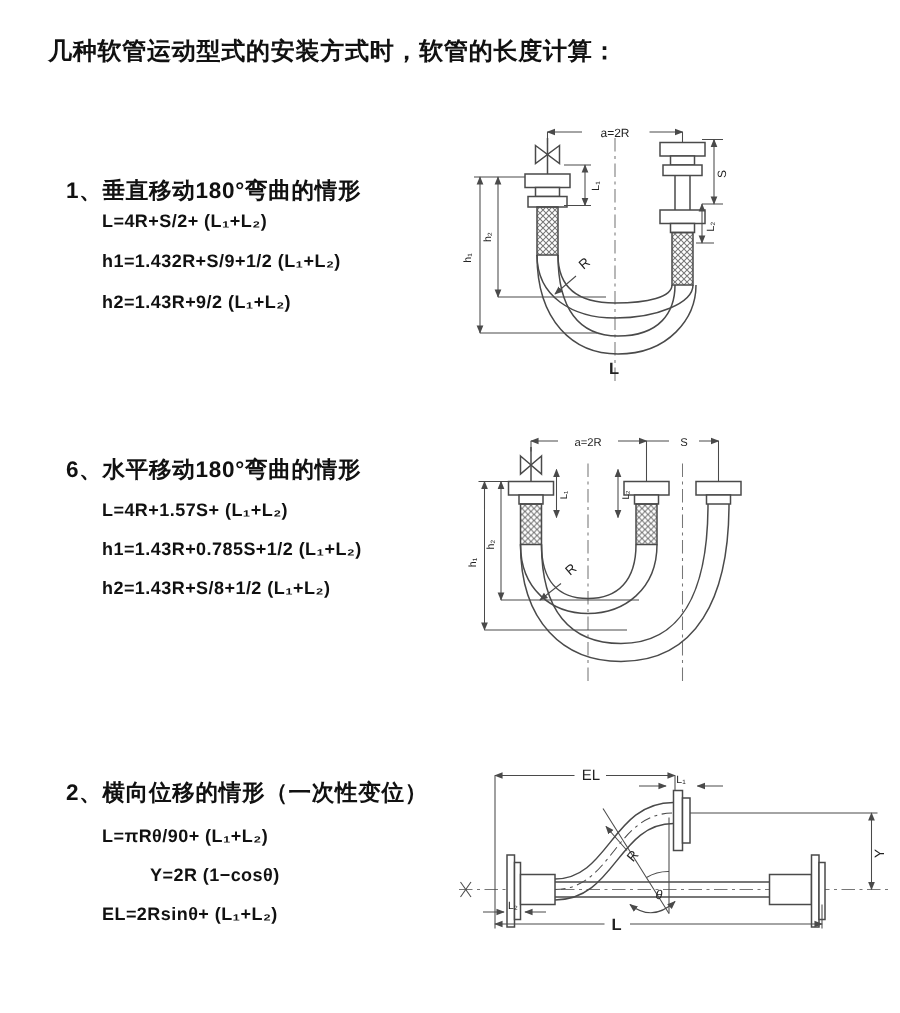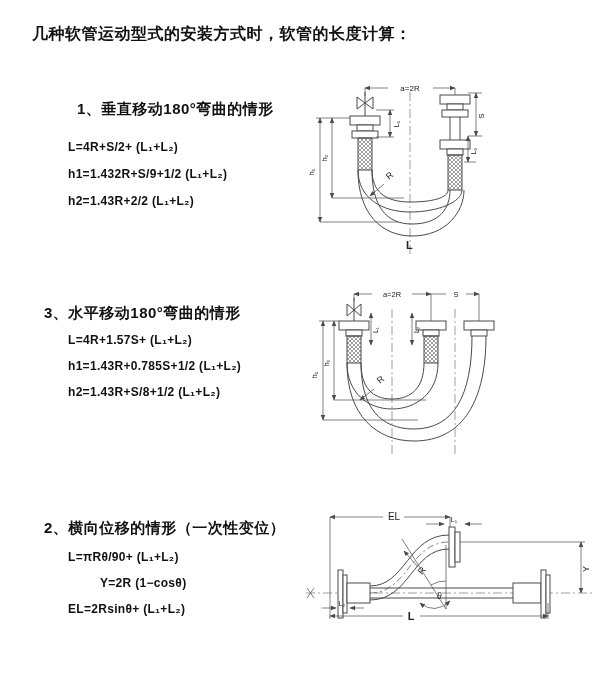--- a/index.html
+++ b/index.html
@@ -27,26 +27,26 @@
   .dim{stroke:#4a4a4a;stroke-width:0.7;fill:none;}
   .cl{stroke:#777;stroke-width:0.7;fill:none;stroke-dasharray:9,3,2,3;}
   .hatchrect{stroke:#4a4a4a;stroke-width:1;}
   .flange{fill:#ffffff;stroke:#4a4a4a;stroke-width:1;}
 </style>
 </head>
 <body>
 
 <div class="doc-title">几种软管运动型式的安装方式时，软管的长度计算：</div>
 
-<div class="sec-heading" style="top:100px;margin-left:33px;">1、垂直移动180°弯曲的情形</div>
+<div class="sec-heading" style="top:118px;">1、垂直移动180°弯曲的情形</div>
 <div class="formula" style="top:140px;">L=4R+S/2+ (L₁+L₂)</div>
 <div class="formula" style="top:167px;">h1=1.432R+S/9+1/2 (L₁+L₂)</div>
-<div class="formula" style="top:194px;">h2=1.43R+2/2 (L₁+L₂)</div>
-
-<div class="sec-heading" style="top:304px;">3、水平移动180°弯曲的情形</div>
+<div class="formula" style="top:194px;">h2=1.43R+9/2 (L₁+L₂)</div>
+
+<div class="sec-heading" style="top:304px;">6、水平移动180°弯曲的情形</div>
 <div class="formula" style="top:333px;">L=4R+1.57S+ (L₁+L₂)</div>
 <div class="formula" style="top:359px;">h1=1.43R+0.785S+1/2 (L₁+L₂)</div>
 <div class="formula" style="top:385px;">h2=1.43R+S/8+1/2 (L₁+L₂)</div>
 
 <div class="sec-heading" style="top:519px;">2、横向位移的情形（一次性变位）</div>
 <div class="formula" style="top:550px;">L=πRθ/90+ (L₁+L₂)</div>
 <div class="formula" style="top:576px;margin-left:32px;">Y=2R (1−cosθ)</div>
 <div class="formula" style="top:602px;">EL=2Rsinθ+ (L₁+L₂)</div>
 
 <svg class="diagram" style="left:300px;top:66px;" width="290" height="195" viewBox="0 0 290 195">

